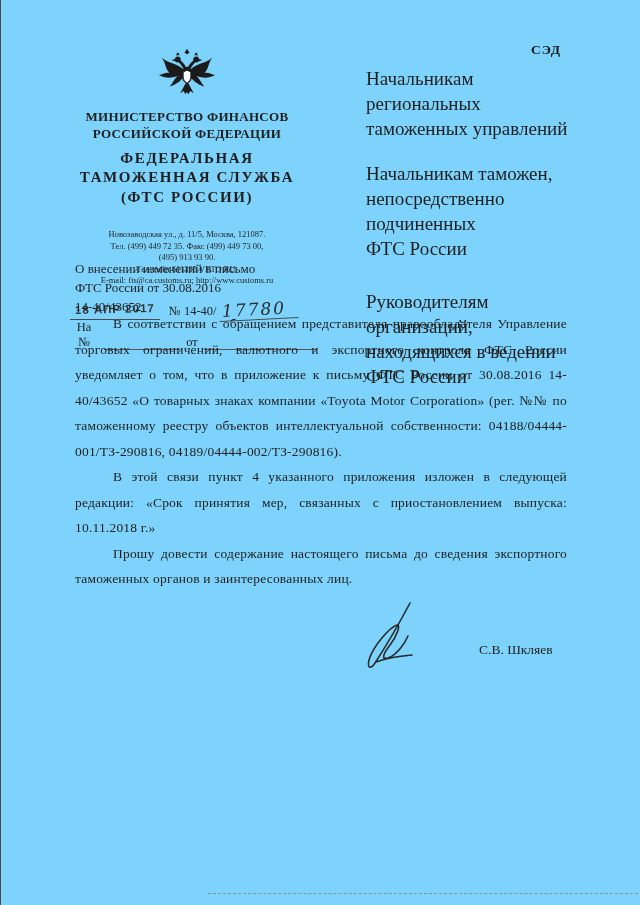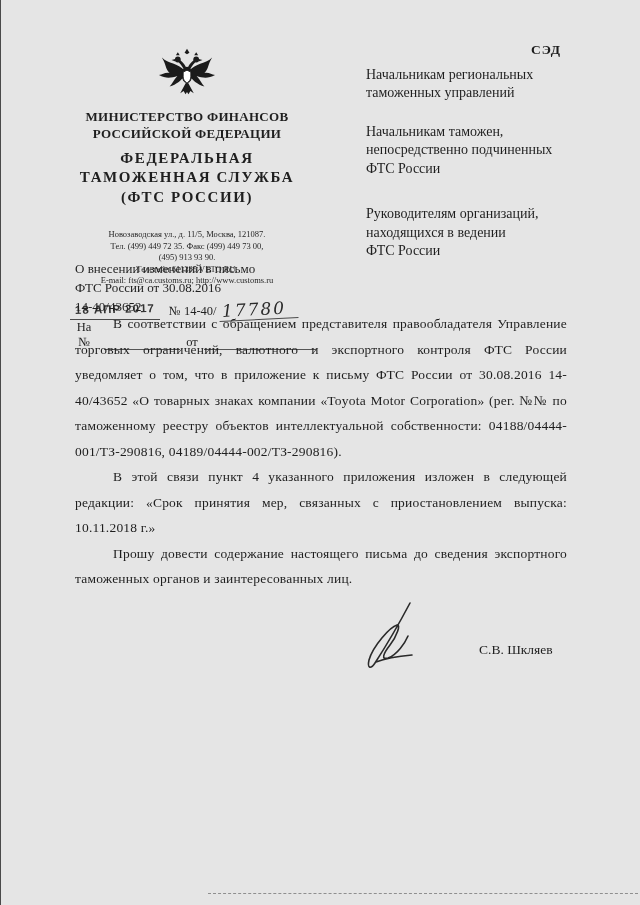--- a/index.html
+++ b/index.html
@@ -1,17 +1,17 @@
 <!DOCTYPE html>
 <html><head>
 <meta charset="utf-8">
 <style>
   html,body { margin:0; padding:0; background:#ffffff; }
   .page {
-    position:relative; width:640px; height:905px; background:#e5e5e5;
+    position:relative; width:640px; height:905px; background:#7dd3fc;
     overflow:hidden; font-family:"Liberation Serif", serif; color:#222;
   }
   .edge-line { position:absolute; left:0; top:0; width:1px; height:100%; background:#4a4a4a; }
 
   .sed { position:absolute; top:42px; left:531px; font-size:13.5px; font-weight:bold; letter-spacing:1px; color:#1c1c1c; }
 
   .letterhead { position:absolute; left:58px; top:48px; width:258px; text-align:center; color:#1f1f1f; }
   .emblem { display:inline-block; }
   .ministry { font-weight:bold; font-size:13px; line-height:1.3; margin-top:5px; letter-spacing:0.3px; white-space:pre-line; }
   .service  { font-weight:bold; font-size:15px; line-height:1.3; margin-top:6px; letter-spacing:1.6px; white-space:pre-line; }
@@ -22,21 +22,21 @@
   .stamp { font-family:"Liberation Sans", sans-serif; font-weight:bold; font-size:11.5px; letter-spacing:1px; color:#333; display:inline-block; transform:rotate(-1.5deg); }
   .num-prefix { font-size:12.5px; margin-left:9px; padding-bottom:1px; white-space:nowrap; }
   .hand-num { font-family:"DejaVu Serif", serif; font-style:italic; font-size:17px; color:#2b2b2b;
               border-bottom:1px solid #4a4a4a; padding:0 12px 0 3px; margin-left:2px;
               display:inline-block; transform:rotate(-3deg); letter-spacing:2px; }
 
   .ref-row { font-size:12.5px; display:flex; align-items:flex-end; padding-left:12px; }
   .ref-blank-1 { display:inline-block; width:80px; border-bottom:1px solid #555; margin:0 6px; height:12px; }
   .ref-blank-2 { display:inline-block; width:118px; border-bottom:1px solid #555; margin-left:6px; height:12px; }
 
-  .addressees { position:absolute; left:366px; top:66px; width:206px; font-size:14px; line-height:1.32; color:#1f1f1f; }
+  .addressees { position:absolute; left:366px; top:66px; width:206px; font-size:19px; line-height:1.32; color:#1f1f1f; }
   .addr { white-space:pre-line; margin-bottom:20px; }
   .addr-2 { margin-bottom:27px; }
 
   .subject { position:absolute; left:75px; top:260px; font-size:13px; line-height:1.45; white-space:pre-line; color:#1f1f1f; }
 
   .body-text { position:absolute; left:75px; top:311px; width:492px; font-size:13.5px; line-height:25.5px;
                text-align:justify; letter-spacing:0.2px; color:#1e1e1e; }
   .body-text p { margin:0; text-indent:38px; }
 
   .sig-position { position:absolute; left:80px; top:600px; font-size:13px; line-height:17px; white-space:pre-line; color:#1f1f1f; }

